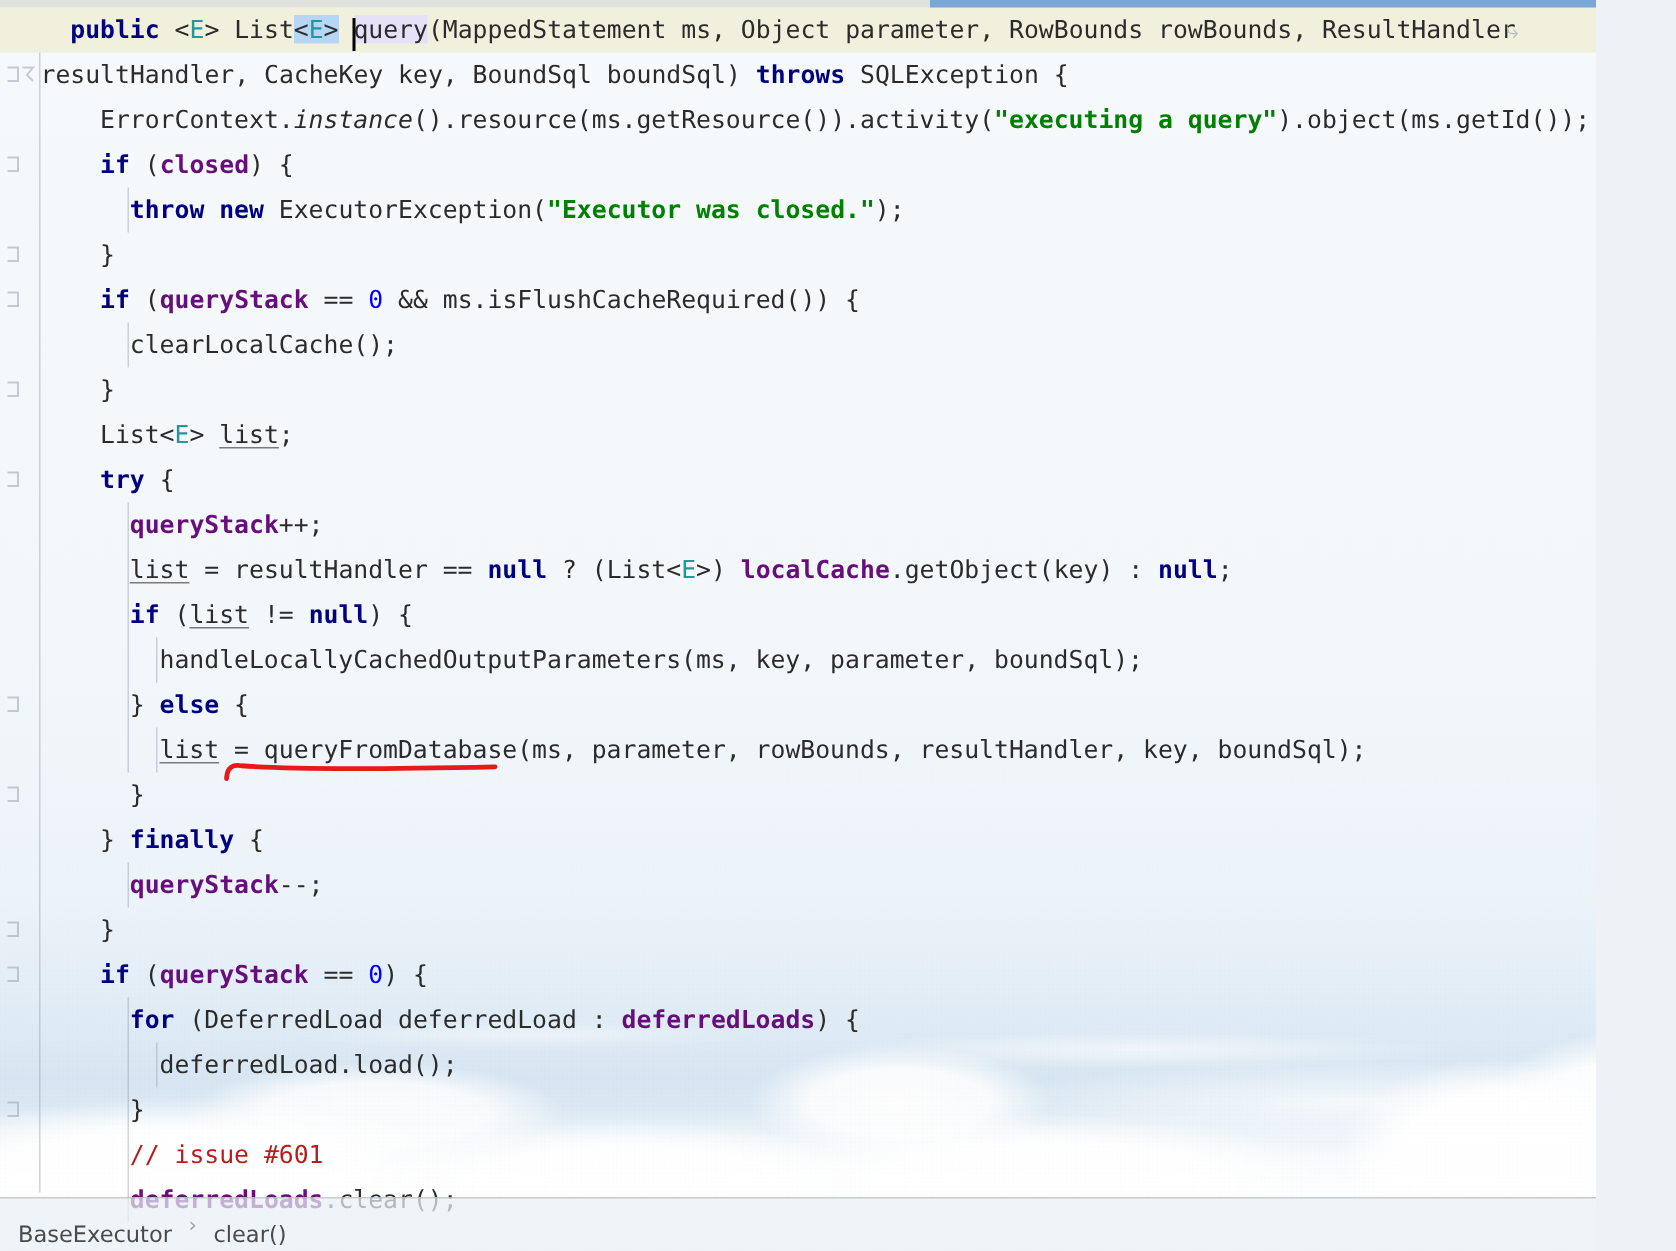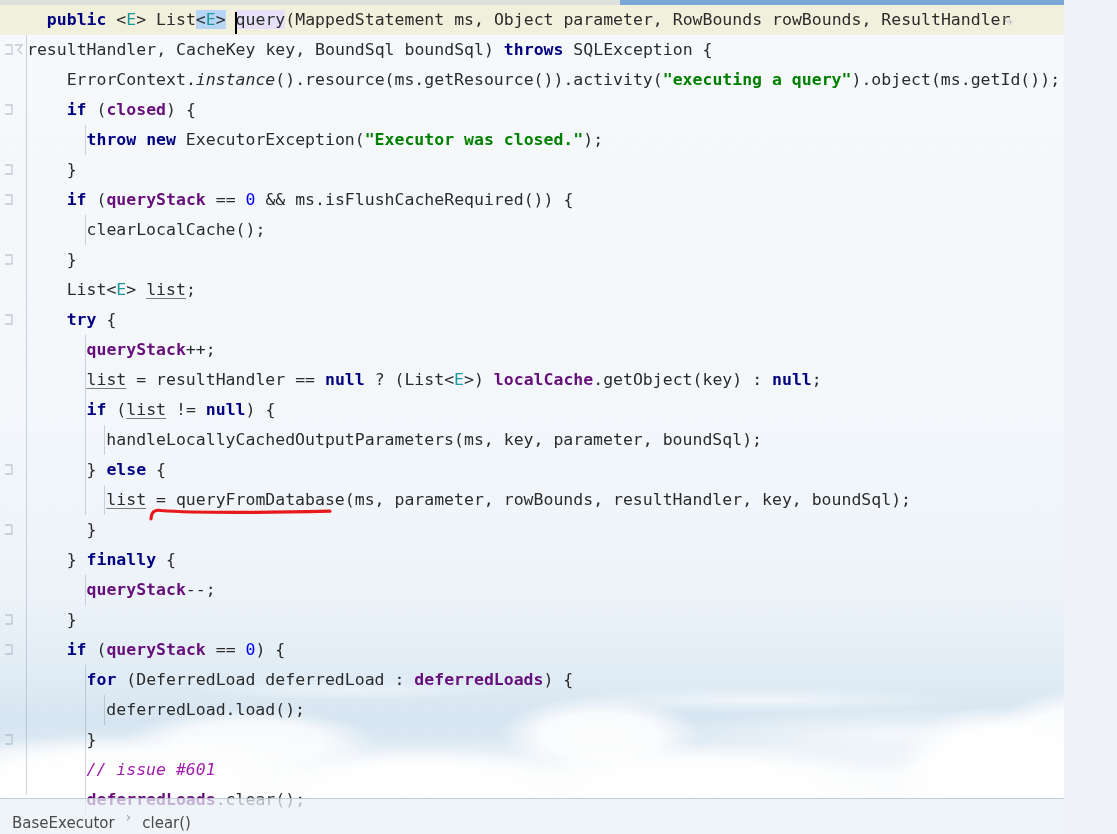--- a/index.html
+++ b/index.html
@@ -139,21 +139,21 @@
     z-index: 3;
   }
 
   
   .kw   { color: #000080; font-weight: bold; }     
   .fld  { color: #660e7a; font-weight: bold; }     
   .str  { color: #008000; font-weight: bold; }     
   .num  { color: #0000ff; }                        
   .tparam { color: #20999d; }                      
   .stat { font-style: italic; }                    
-  .cmt  { color: #a21caf; font-style: italic; }    
+  .cmt  { color: #b91c1c; }    
   .und  { text-decoration: underline; text-decoration-color: #7a7a7a; text-underline-offset: 3px; }
   .ident-hl { background: #e6e0f8; }               
   .brkt-hl  { background: #b7d6f5; }               
 
   
   .caret {
     position: absolute;
     top: 8px;
     width: 2px; height: 22px;
     background: #000000;

